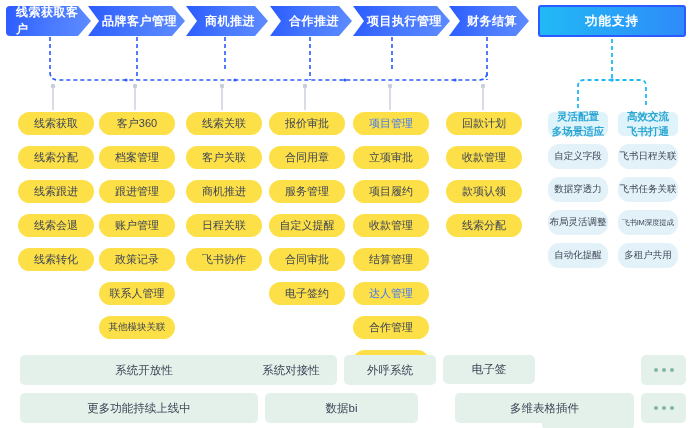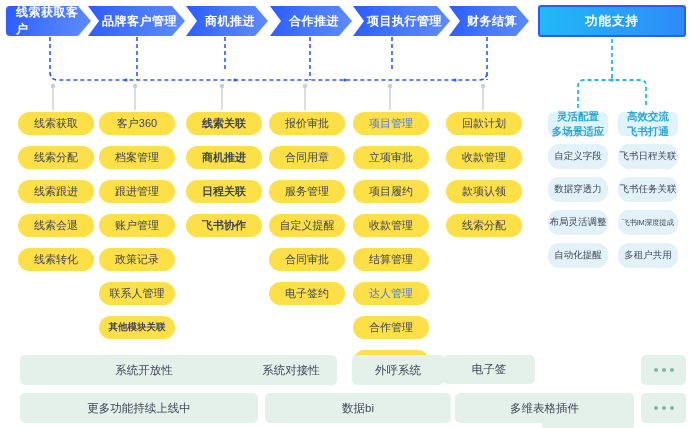--- a/index.html
+++ b/index.html
@@ -41,21 +41,21 @@
 
   
   .col { position: absolute; top: 112px; width: 76px; }
   .pill {
     height: 23px; margin-bottom: 11px; border-radius: 12px;
     background: #fde047;
     display: flex; align-items: center; justify-content: center;
     font-size: 11px; color: #3D4455; white-space: nowrap;
   }
   .pill.accent { color: #4277F5; }
-  .pill.tiny { font-size: 9.5px; font-weight: bold; }
+  .pill.tiny { font-size: 9.5px; }
 
   
   .rcol { position: absolute; top: 112px; width: 60px; }
   .rhead {
     height: 24px; border-radius: 6px; background: #DFF3FA;
     display: flex; flex-direction: column; align-items: center; justify-content: center;
     color: #2BA6D4; font-size: 10.5px; font-weight: bold; line-height: 15px;
     margin-bottom: 8px;
   }
   .rpill {
@@ -154,22 +154,23 @@
       </div>
       <div class="col" style="left: 99px;">
         <div class="pill">客户360</div>
         <div class="pill">档案管理</div>
         <div class="pill">跟进管理</div>
         <div class="pill">账户管理</div>
         <div class="pill">政策记录</div>
         <div class="pill">联系人管理</div>
         <div class="pill tiny">其他模块关联</div>
       </div>
-      <div class="col" style="left: 186px; font-weight: bold;">
+      <div class="col" style="left: 186px;">
         <div class="pill">线索关联</div>
+        <div class="pill">客户关联</div>
         <div class="pill">商机推进</div>
         <div class="pill">日程关联</div>
         <div class="pill">飞书协作</div>
       </div>
       <div class="col" style="left: 269px;">
         <div class="pill">报价审批</div>
         <div class="pill">合同用章</div>
         <div class="pill">服务管理</div>
         <div class="pill">自定义提醒</div>
         <div class="pill">合同审批</div>
@@ -212,32 +213,32 @@
         <div class="rpill">飞书日程关联</div>
         <div class="rpill">飞书任务关联</div>
         <div class="rpill xs">飞书IM深度提成</div>
         <div class="rpill">多租户共用</div>
       </div>
     </div>
 
   <div id="grows">
       <div class="gbox" style="position: absolute; left: 20px; top: 355px; width: 248px; height: 30px;">系统开放性</div>
       <div class="gbox" style="position: absolute; left: 245px; top: 355px; width: 92px; height: 30px;">系统对接性</div>
-      <div class="gbox" style="position: absolute; left: 344px; top: 355px; width: 92px; height: 30px; margin-left: 8px;">外呼系统</div>
+      <div class="gbox" style="position: absolute; left: 344px; top: 355px; width: 92px; height: 30px;">外呼系统</div>
       <div class="gbox" style="position: absolute; left: 443px; top: 355px; width: 92px; height: 29px;">电子签</div>
       <div class="gbox" style="position: absolute; left: 542px; top: 355px; width: 92px; height: 30px; margin-top: 45px;">飞书合同</div>
       <div class="gbox" style="position: absolute; left: 641px; top: 355px; width: 45px; height: 30px;">
         <span class="gdots">
           <i></i>
           <i></i>
           <i></i>
         </span>
       </div>
       <div class="gbox" style="position: absolute; left: 20px; top: 393px; width: 238px; height: 30px;">更多功能持续上线中</div>
-      <div class="gbox" style="position: absolute; left: 265px; top: 393px; width: 186px; height: 30px;">数据bi</div>
+      <div class="gbox" style="position: absolute; left: 265px; top: 393px; width: 153px; height: 30px;">数据bi</div>
       <div class="gbox" style="position: absolute; left: 455px; top: 393px; width: 179px; height: 30px;">多维表格插件</div>
       <div class="gbox" style="position: absolute; left: 641px; top: 393px; width: 45px; height: 30px;">
         <span class="gdots">
           <i></i>
           <i></i>
           <i></i>
         </span>
       </div>
     </div>
 

